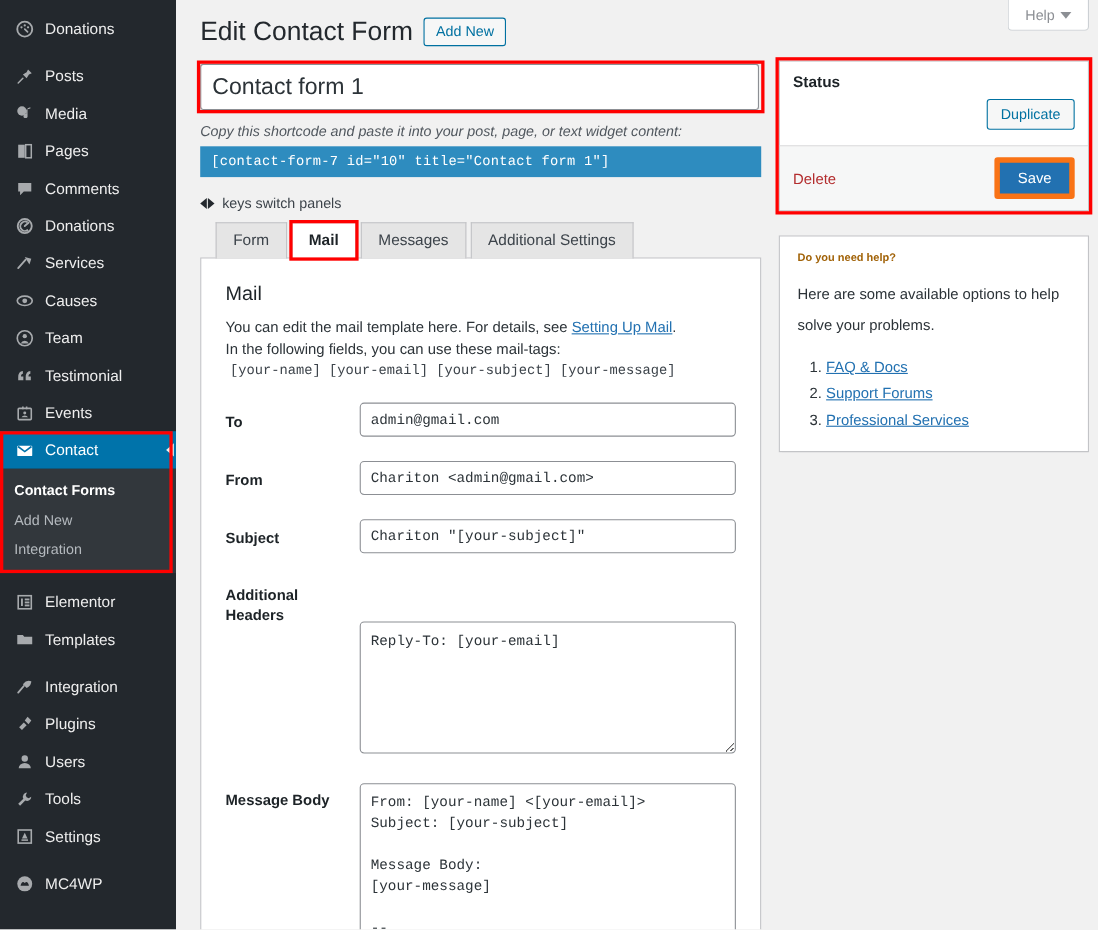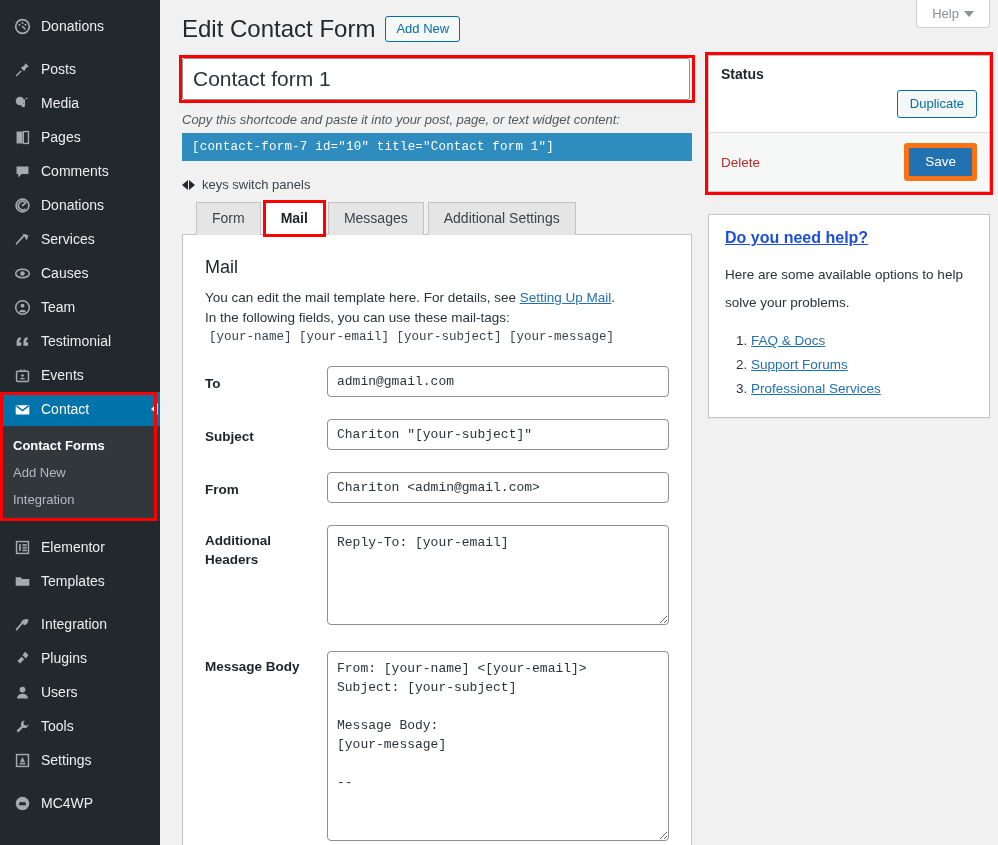--- a/index.html
+++ b/index.html
@@ -225,21 +225,21 @@
     font-family: "Liberation Mono", monospace;
     font-size: 13px;
     padding: 7px 9px;
     outline: none;
   }
   .field-ctl textarea {
     resize: vertical;
     line-height: 19px;
     overflow: hidden;
   }
-  #f-headers { height: 100px; }
+  #f-headers { height: 120px; margin-top: 40px; }
   #f-body { height: 190px; }
 
   
   .right-col {
     position: absolute;
     right: 8px; top: 55px;
     width: 282px;
   }
   .status-box-wrap { position: relative; }
   .status-box-wrap::after {
@@ -278,21 +278,21 @@
     background: #2271b1;
     color: #fff;
     border: 5px solid #f97316;
     border-radius: 3px;
     font-size: 13.5px;
     padding: 6px 16px 7px;
     cursor: pointer;
   }
 
   .help-box { margin-top: 22px; padding: 14px 16px 16px 16px; }
-  .help-box h3 { font-size: 16px; color: #1d4ed8; margin-bottom: 14px; text-decoration: underline; }
+  .help-box h3 { font-size: 10px; color: #a16207; margin-bottom: 14px; }
   .help-box p { font-size: 13.5px; color: #2c3338; line-height: 28px; }
   .help-box ol { margin: 12px 0 0 26px; }
   .help-box ol li { font-size: 13.5px; color: #2c3338; line-height: 24px; }
   .help-box ol li a { color: #2271b1; }
 </style>
 </head>
 <body>
 
 <div id="app">
 
@@ -572,30 +572,30 @@
         <div class="mailtags">[your-name]  [your-email]  [your-subject]  [your-message]</div>
 
         <div class="field-row">
           <div class="field-label">To</div>
           <div class="field-ctl">
             <input class="text" type="text" value="admin@gmail.com" style="">
           </div>
         </div>
 
         <div class="field-row">
+          <div class="field-label">From</div>
+          <div class="field-ctl">
+            <input class="text" type="text" value="Chariton &lt;admin@gmail.com&gt;" style="">
+          </div>
+        </div>
+
+        <div class="field-row">
           <div class="field-label">Subject</div>
           <div class="field-ctl">
             <input class="text" type="text" value="Chariton &quot;[your-subject]&quot;" style="">
-          </div>
-        </div>
-
-        <div class="field-row">
-          <div class="field-label">From</div>
-          <div class="field-ctl">
-            <input class="text" type="text" value="Chariton &lt;admin@gmail.com&gt;" style="">
           </div>
         </div>
 
         <div class="field-row tall">
           <div class="field-label">Additional Headers</div>
           <div class="field-ctl">
             <textarea id="f-headers" style="">Reply-To: [your-email]</textarea>
           </div>
         </div>
 

